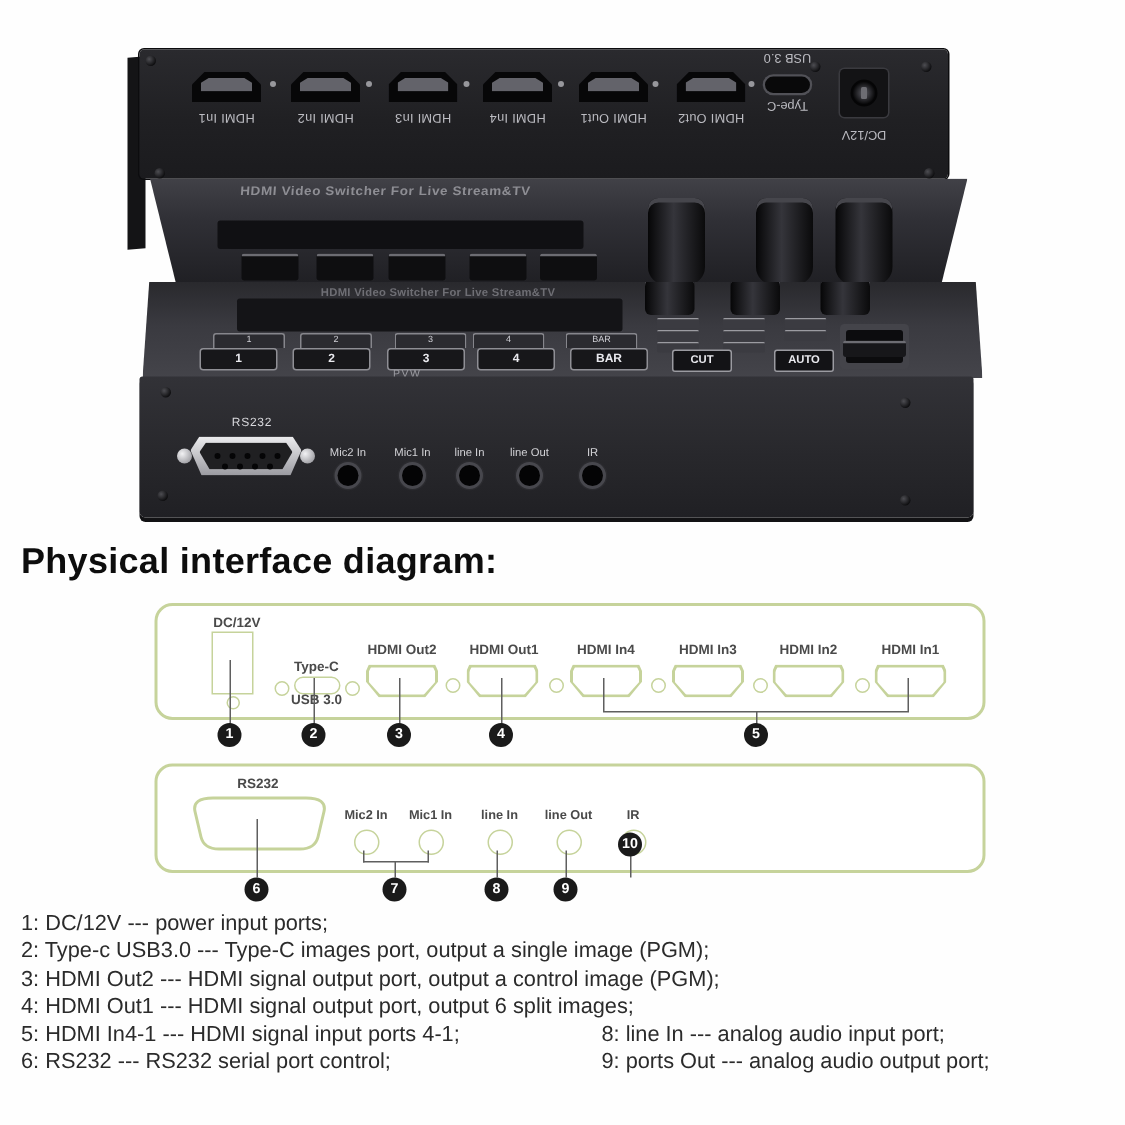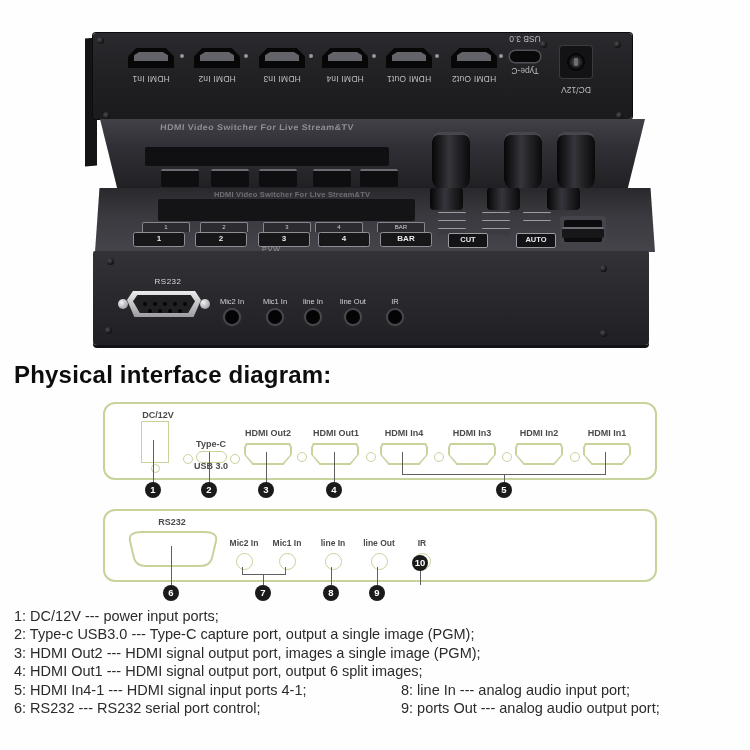--- a/index.html
+++ b/index.html
@@ -349,22 +349,22 @@
   <span class="cline" style="left:420px;top:567px;width:1px;height:18px;"></span>
 
   <span class="badge" style="left:163px;top:585px;">6</span>
   <span class="badge" style="left:255px;top:585px;">7</span>
   <span class="badge" style="left:323px;top:585px;">8</span>
   <span class="badge" style="left:369px;top:585px;">9</span>
   <span class="badge" style="left:412px;top:555px;">10</span>
 
   <div class="abs legend">
     <div>1: DC/12V --- power input ports;</div>
-    <div>2: Type-c USB3.0 --- Type-C capture port, output a single image (PGM);</div>
-    <div>3: HDMI Out2 --- HDMI signal output port, images a single image (PGM);</div>
+    <div>2: Type-c USB3.0 --- Type-C images port, output a single image (PGM);</div>
+    <div>3: HDMI Out2 --- HDMI signal output port, output a control image (PGM);</div>
     <div>4: HDMI Out1 --- HDMI signal output port, output 6 split images;</div>
     <div class="lgGrid">
       <div>
         <div>5: HDMI In4-1 --- HDMI signal input ports 4-1;</div>
         <div>6: RS232 --- RS232 serial port control;</div>
       </div>
       <div class="lgR">
         <div>8: line In --- analog audio input port;</div>
         <div>9: ports Out --- analog audio output port;</div>
       </div>

